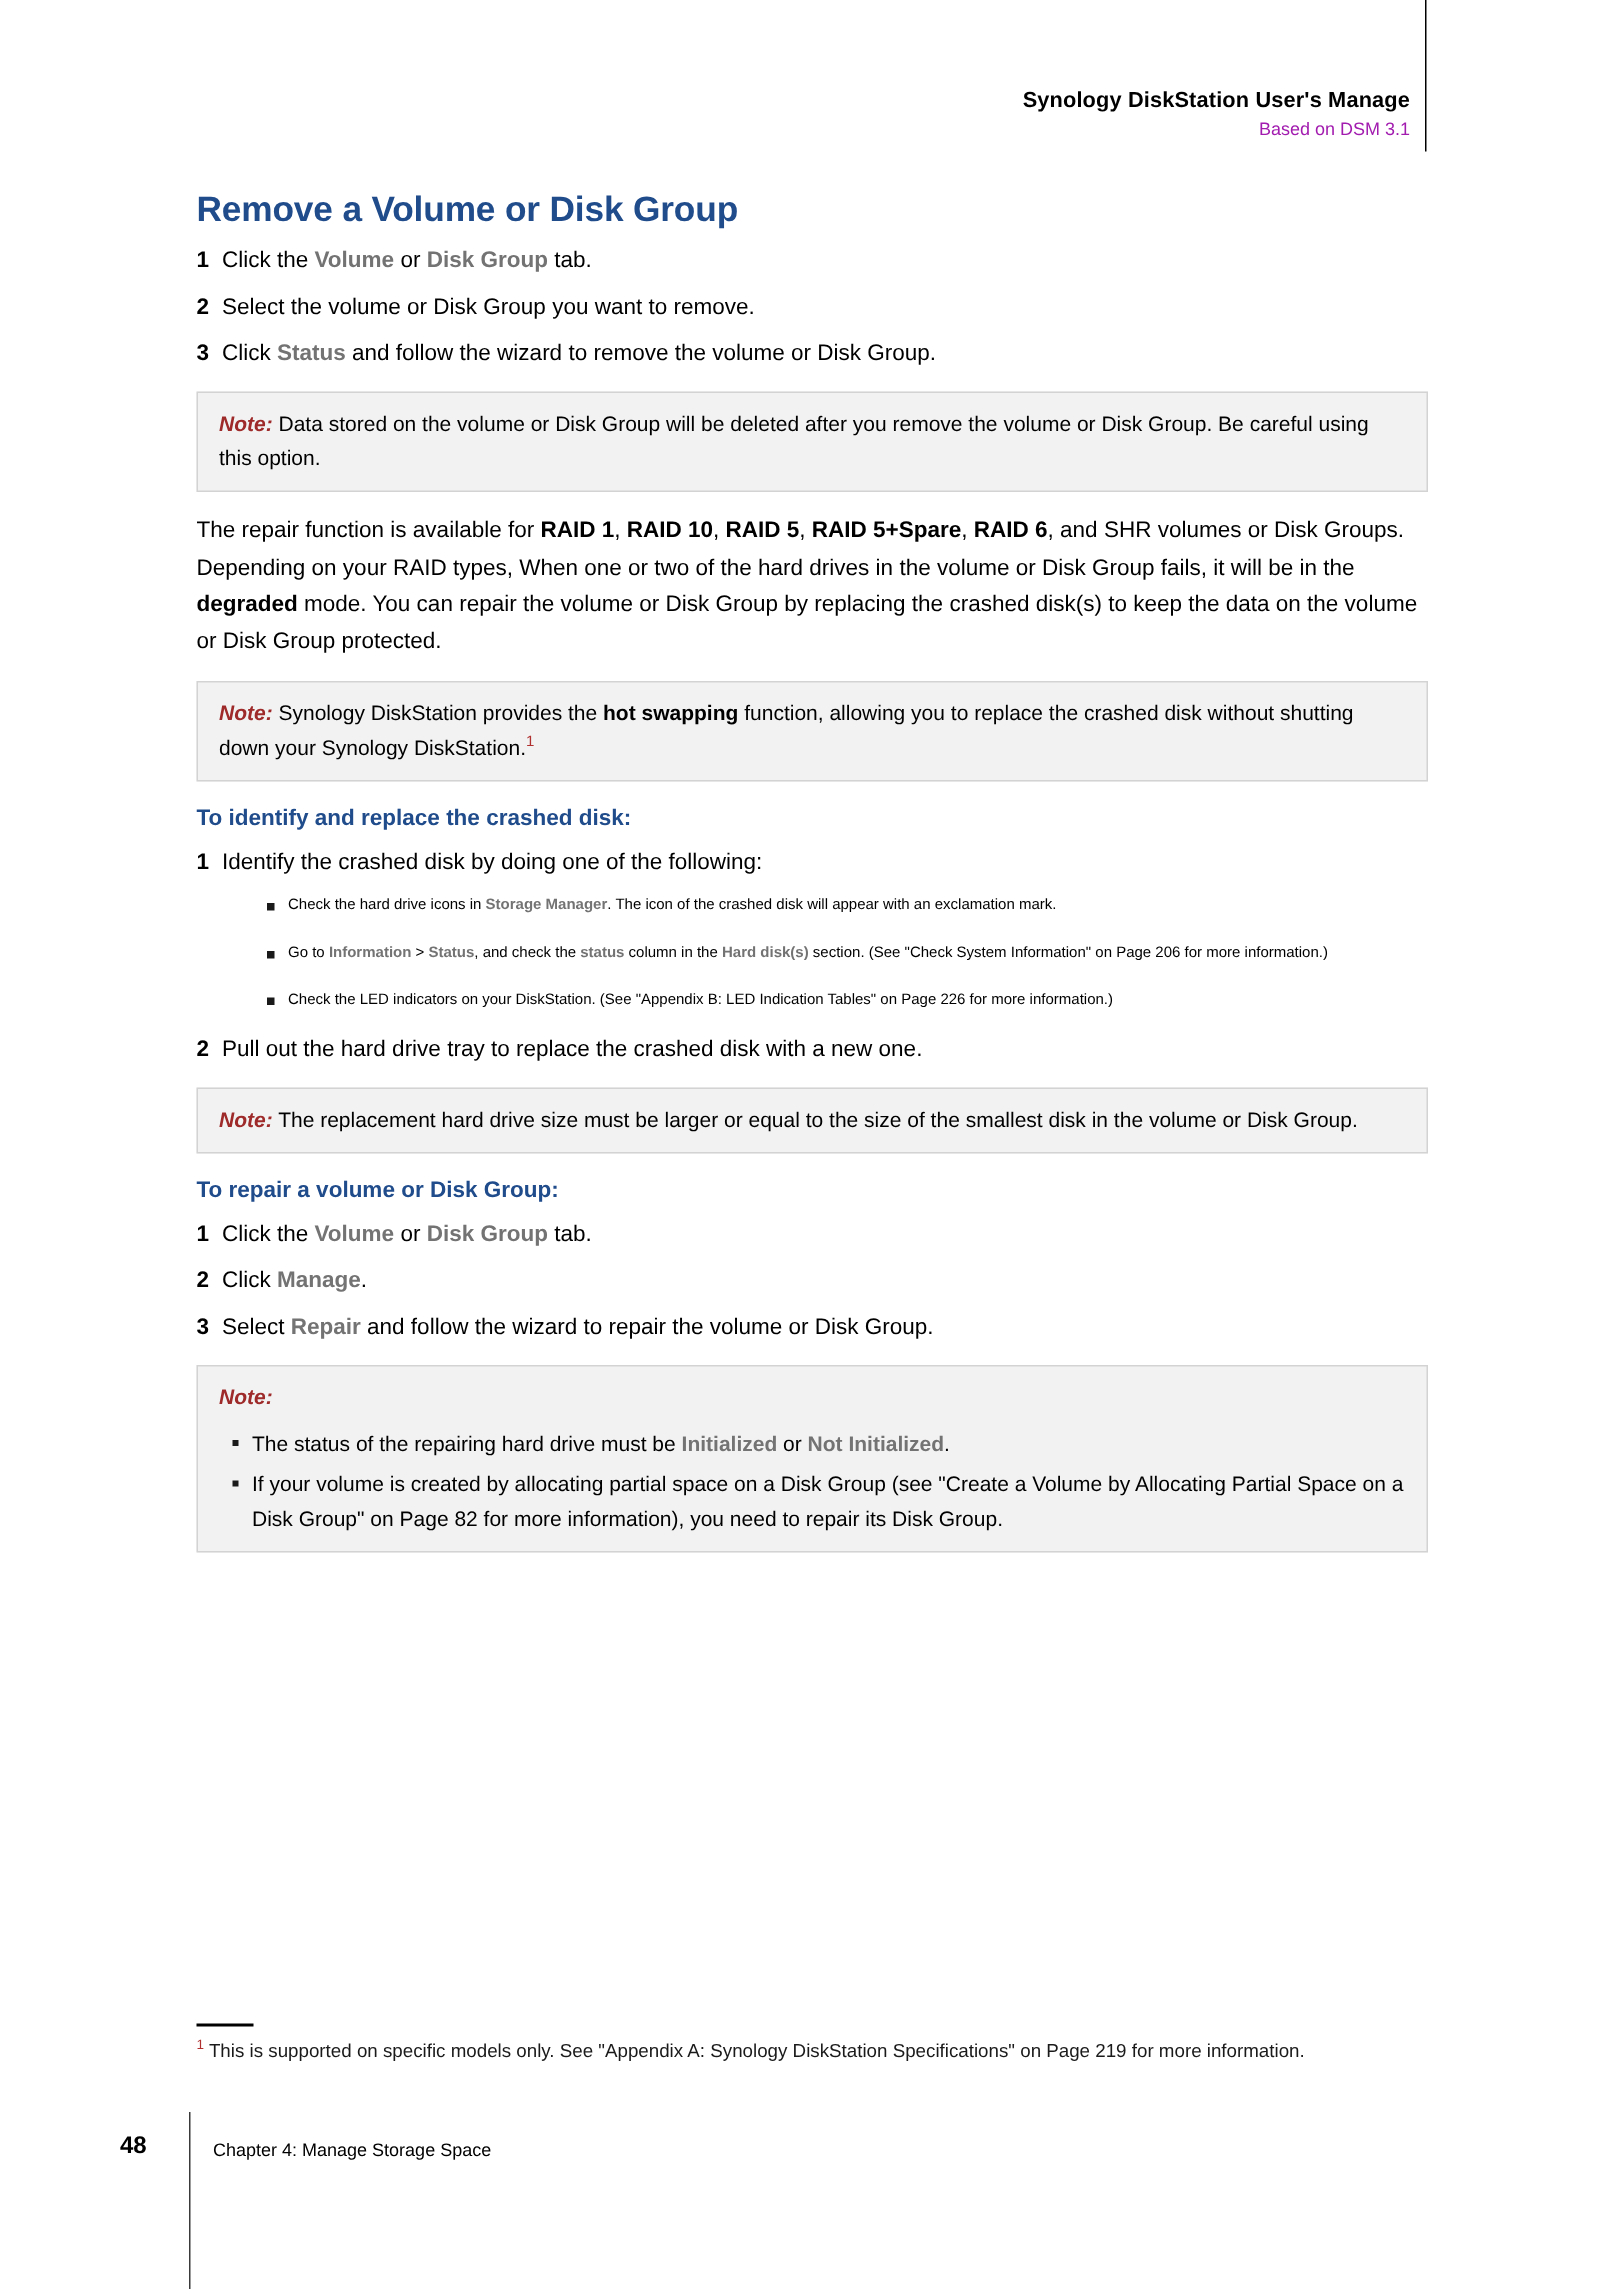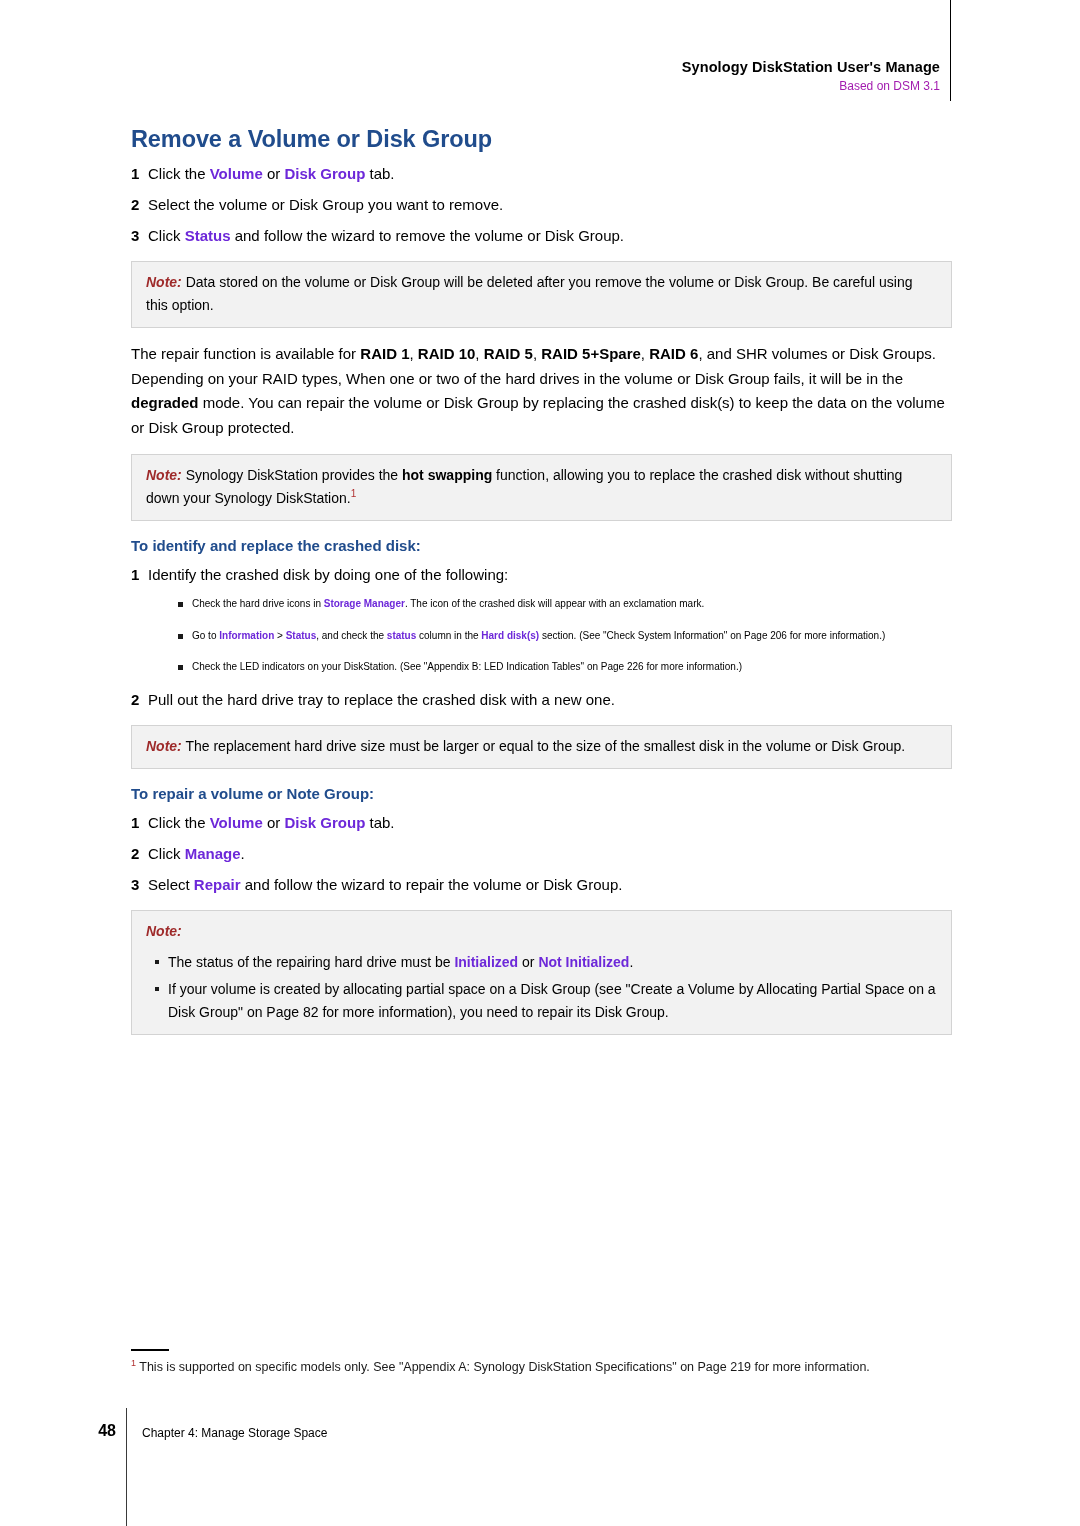--- a/index.html
+++ b/index.html
@@ -163,21 +163,21 @@
   }
   .note-box .bullet::before {
     top: 9px;
     width: 4px;
     height: 4px;
   }
   .note-box .bullet:last-child { margin-bottom: 0; }
 
   
   .ui {
-    color: #6d28d9;
+    color: #737373;
     font-weight: bold;
     text-align: center;
   }
   .strong {
     font-weight: bold;
     color: #000000;
   }
   sup.fn {
     color: #b03030;
     font-size: 10px;
@@ -219,21 +219,21 @@
     top: 1408px;
     width: 1px;
     height: 118px;
     background: #3a3a3a;
   }
   .footer-pagenum {
     position: absolute;
     left: 80px;
     top: 1422px;
     width: 36px;
-    text-align: right;
+    text-align: left;
     font-size: 16px;
     font-weight: bold;
     color: #000000;
   }
   .footer-chapter {
     position: absolute;
     left: 142px;
     top: 1422px;
     font-size: 12px;
     color: #000000;
@@ -298,21 +298,21 @@
       <li class="step">
         <span class="num">2</span>
         <span>Pull out the hard drive tray to replace the crashed disk with a new one.</span>
       </li>
     </ul>
 
     <div class="note-box">
       <span class="note-label">Note:</span><span> The replacement hard drive size must be larger or equal to the size of the smallest disk in the volume or Disk Group.</span>
     </div>
 
-    <h2 class="sub-title">To repair a volume or Note Group:</h2>
+    <h2 class="sub-title">To repair a volume or Disk Group:</h2>
 
     <ul class="steps">
       <li class="step">
         <span class="num">1</span>
         <span>Click the <span class="ui">Volume</span> or <span class="ui">Disk Group</span> tab.</span>
       </li>
       <li class="step">
         <span class="num">2</span>
         <span>Click <span class="ui">Manage</span>.</span>
       </li>

